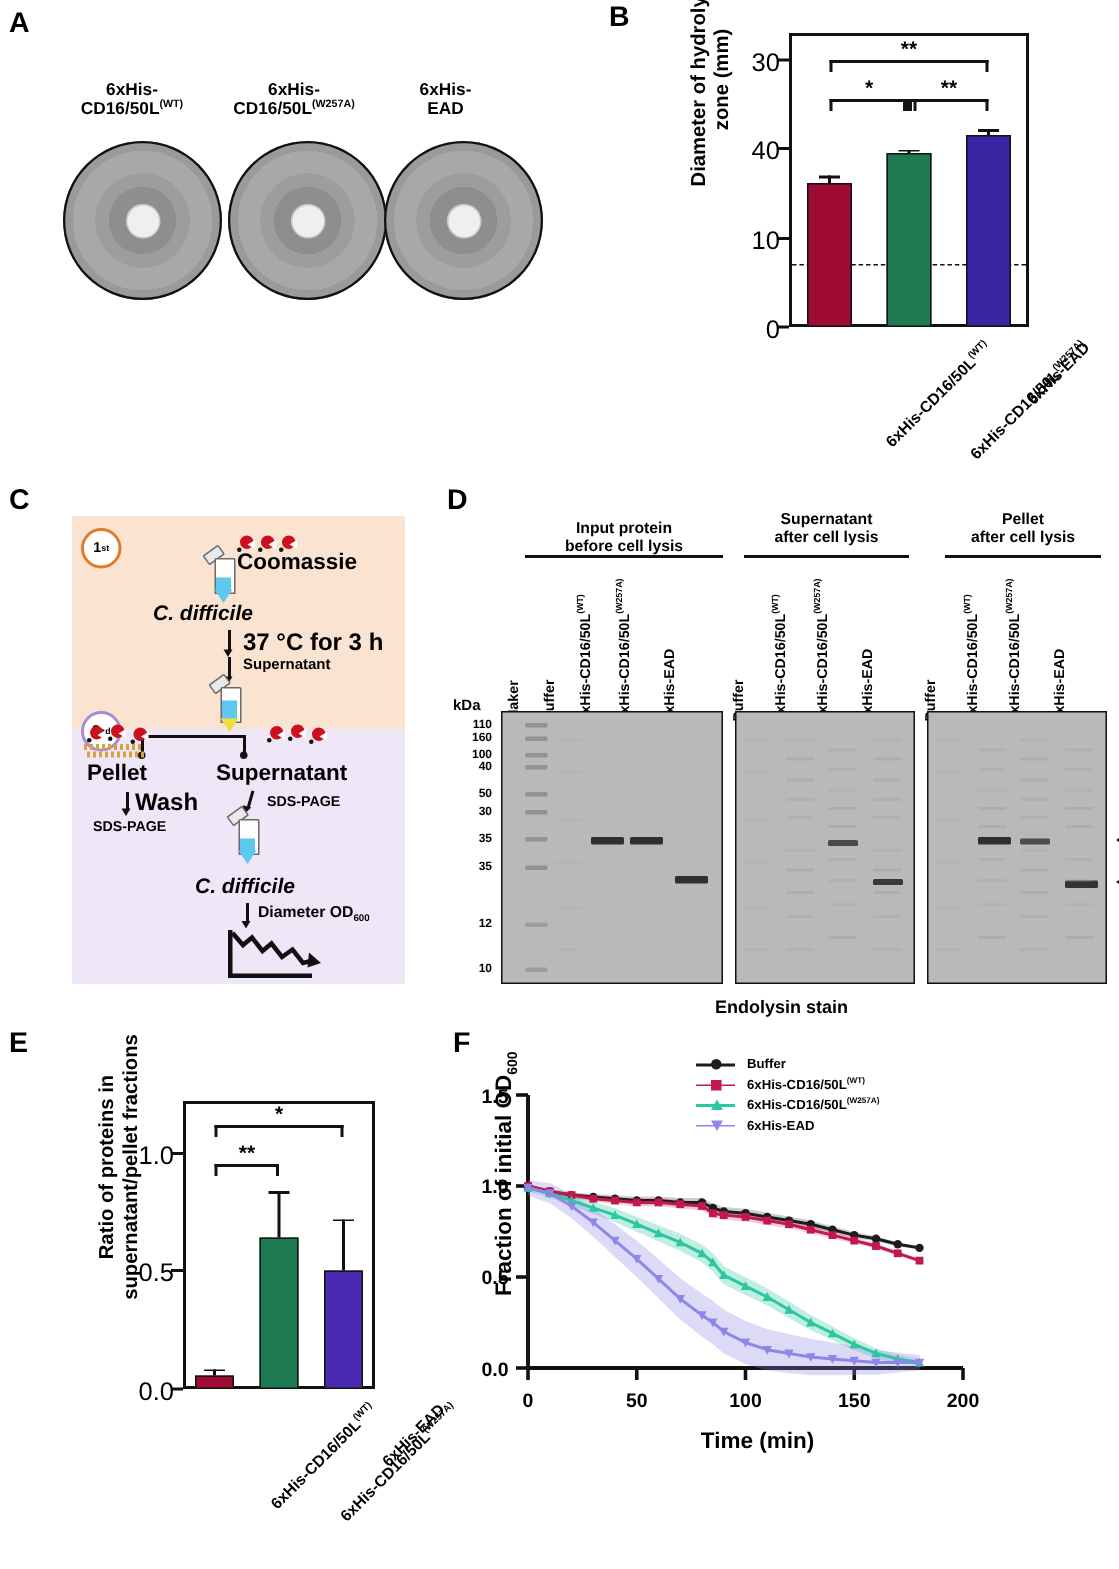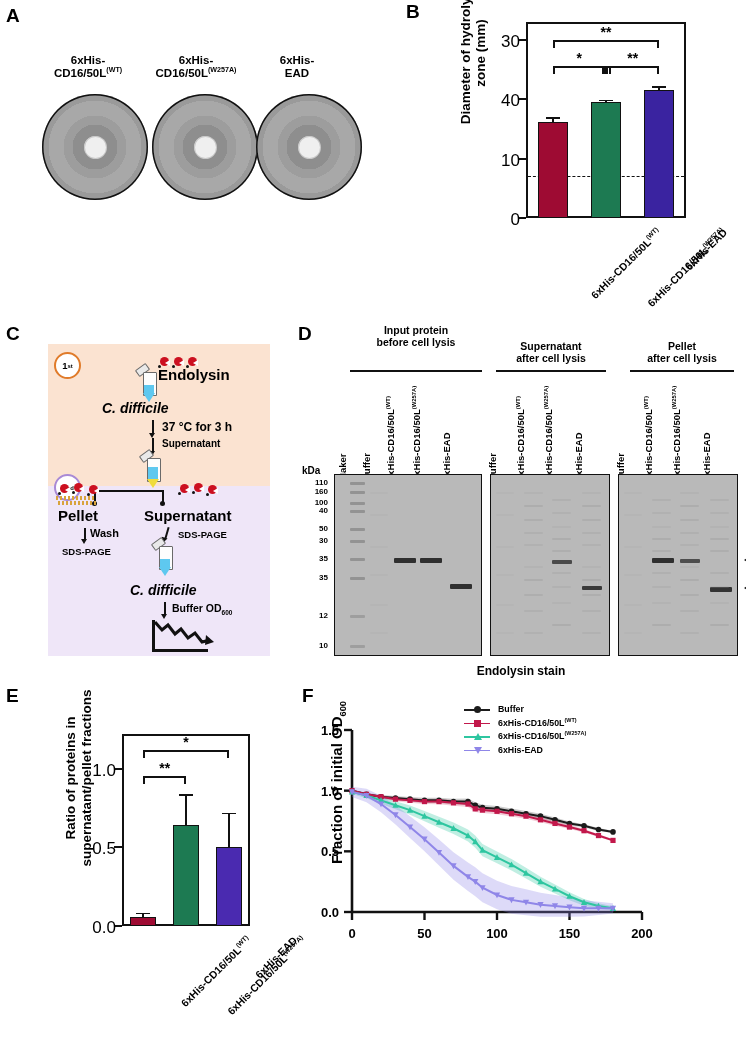--- a/index.html
+++ b/index.html
@@ -217,26 +217,26 @@
       <div class="pdot" style="left:110px;top:21px;"></div>
       <div class="pac" style="left:126px;top:13px;">
           <div class="mouth"></div>
         </div>
       <div class="pdot" style="left:124px;top:21px;"></div>
       <div class="pac" style="left:140px;top:13px;">
           <div class="mouth"></div>
         </div>
       <div class="pdot" style="left:138px;top:21px;"></div>
     </div>
-    <div class="ctxt" style="left:110px;top:22px;font-size:15px;">Endolysin</div>
+    <div class="ctxt" style="left:110px;top:22px;font-size:15px;">Coomassie</div>
 
     <div class="ctxt" style="left:54px;top:56px;font-size:14px;font-style:italic;">C. difficile</div>
 
     <div class="arr" style="left:104px;top:76px;height:14px;"></div>
-    <div class="ctxt" style="left:114px;top:76px;font-size:12px;">37 °C for 3 h</div>
+    <div class="ctxt" style="left:114px;top:76px;font-size:16px;">37 °C for 3 h</div>
     <div class="arr" style="left:104px;top:94px;height:14px;"></div>
     <div class="ctxt" style="left:114px;top:94px;font-size:10px;">Supernatant</div>
 
     <div class="tube" style="left:98px;top:108px;">
       <div class="cap"></div>
         <div class="body"></div>
       <div class="fill" style="height:13px;bottom:8px;"></div>
       <div class="tip" style="border-top-color:#f0dc3c;"></div>
     </div>
 
@@ -277,55 +277,55 @@
       <div class="pac" style="left:160px;top:141px;">
           <div class="mouth"></div>
         </div>
       <div class="pdot" style="left:158px;top:149px;"></div>
     </div>
 
     <div class="ctxt" style="left:10px;top:163px;font-size:15px;">Pellet</div>
     <div class="ctxt" style="left:96px;top:163px;font-size:15px;">Supernatant</div>
 
     <div class="arr" style="left:36px;top:184px;height:12px;"></div>
-    <div class="ctxt" style="left:42px;top:183px;font-size:11px;">Wash</div>
+    <div class="ctxt" style="left:42px;top:183px;font-size:16px;">Wash</div>
     <div class="ctxt" style="left:14px;top:202px;font-size:9.5px;">SDS-PAGE</div>
 
     <div class="arr" style="left:118px;top:183px;height:12px;transform:rotate(16deg);"></div>
     <div class="ctxt" style="left:130px;top:185px;font-size:9.5px;">SDS-PAGE</div>
 
     <div class="tube" style="left:110px;top:196px;">
       <div class="cap"></div>
         <div class="body"></div>
         <div class="fill"></div>
         <div class="tip" style="border-top-color:#5ec8ef;"></div>
     </div>
 
     <div class="ctxt" style="left:82px;top:238px;font-size:14px;font-style:italic;">C. difficile</div>
 
     <div class="arr" style="left:116px;top:258px;height:13px;"></div>
     <div class="ctxt" style="left:124px;top:258px;font-size:10.5px;">
-      <span>Buffer OD</span><sub>600</sub>
+      <span>Diameter OD</span><sub>600</sub>
     </div>
 
     <div>
       <div style="position:absolute;left:104px;top:276px;width:3px;height:32px;background:#111;"></div>
       <div style="position:absolute;left:104px;top:305px;width:56px;height:3px;background:#111;"></div>
       <svg style="position:absolute;left:106px;top:276px;" width="62" height="30" viewBox="0 0 62 30">
         <polyline points="1,2 8,10 14,5 21,14 27,9 34,18 41,13 48,22 56,20" fill="none" stroke="#111" stroke-width="3"></polyline>
         <polygon points="52,15 60,22 51,25" fill="#111"></polygon>
       </svg>
     </div>
   </div>
 </div>
 
 <div class="panel" id="panelD">
   <div class="plabel">D</div>
   <div id="dContent">
-      <div class="gelhdr" style="left:50px;top:2px;width:140px;">Input protein<br>before cell lysis</div>
+      <div class="gelhdr" style="left:50px;top:24px;width:140px;">Input protein<br>before cell lysis</div>
       <div class="gelrule" style="left:54px;top:48px;width:132px;"></div>
       <div class="gelhdr" style="left:196px;top:18px;width:118px;">Supernatant<br>after cell lysis</div>
       <div class="gelrule" style="left:200px;top:48px;width:110px;"></div>
       <div class="gelhdr" style="left:330px;top:18px;width:112px;">Pellet<br>after cell lysis</div>
       <div class="gelrule" style="left:334px;top:48px;width:104px;"></div>
       <div style="position:absolute;left:6px;top:143px;font-weight:bold;font-size:10px;">kDa</div>
       <div class="lanelab" style="left:52px;top:148px;">Maker</div>
       <div class="lanelab" style="left:76px;top:148px;">Buffer</div>
       <div class="lanelab" style="left:100px;top:148px;">6xHis-CD16/50L<sup>(WT)</sup></div>
       <div class="lanelab" style="left:126px;top:148px;">6xHis-CD16/50L<sup>(W257A)</sup></div>
@@ -602,20 +602,21 @@
         <polygon points="174,175.59333333333333 170.9,169.69333333333333 177.1,169.69333333333333" fill="#8f86e8"></polygon>
         <polygon points="188.5,178.02 185.4,172.12 191.6,172.12" fill="#8f86e8"></polygon>
         <polygon points="203,179.23333333333335 199.9,173.33333333333334 206.1,173.33333333333334" fill="#8f86e8"></polygon>
         <polygon points="217.5,180.4466666666667 214.4,174.54666666666668 220.6,174.54666666666668" fill="#8f86e8"></polygon>
         <polygon points="232,181.66000000000003 228.9,175.76000000000002 235.1,175.76000000000002" fill="#8f86e8"></polygon>
         <polygon points="246.5,181.66000000000003 243.4,175.76000000000002 249.6,175.76000000000002" fill="#8f86e8"></polygon>
         <polygon points="261,181.66000000000003 257.9,175.76000000000002 264.1,175.76000000000002" fill="#8f86e8"></polygon>
       </svg>
     </div>
 
+  <div id="fXlabel" class="axtitle" style="left:-16px;top:266px;">Time (min)</div>
 
   <div class="legbox" id="fLegend" style="left:168px;top:18px;width:180px;height:56px;">
       <div class="legrow" style="left:0px;top:0px;">
         <div class="legline" style="background:#1c1c1c;"></div>
         <div class="legmark" style="background:#1c1c1c;border-radius:50%;"></div>
         <div class="legtxt">Buffer</div>
       </div>
       <div class="legrow" style="left:0px;top:13.5px;">
         <div class="legline" style="background:#c2184b;"></div>
         <div class="legmark" style="background:#c2184b;"></div>

